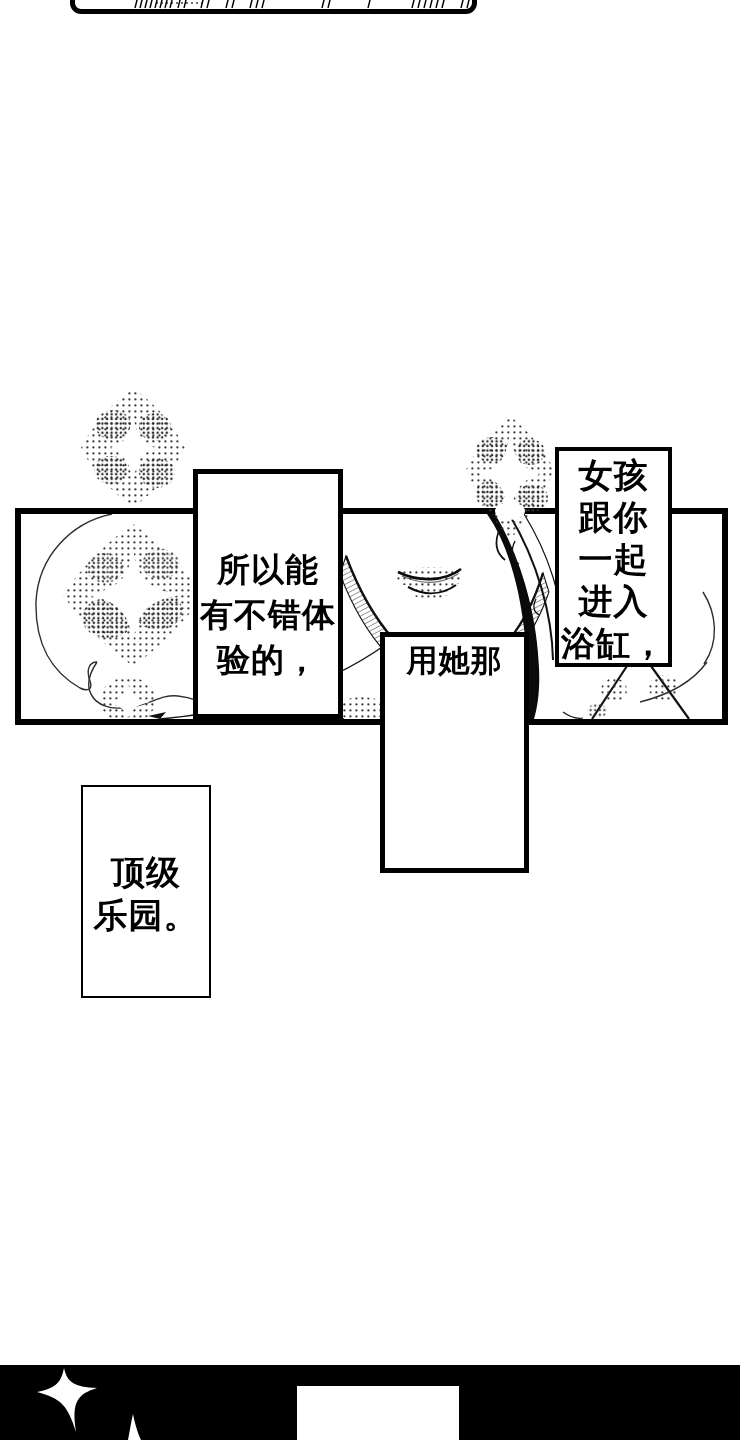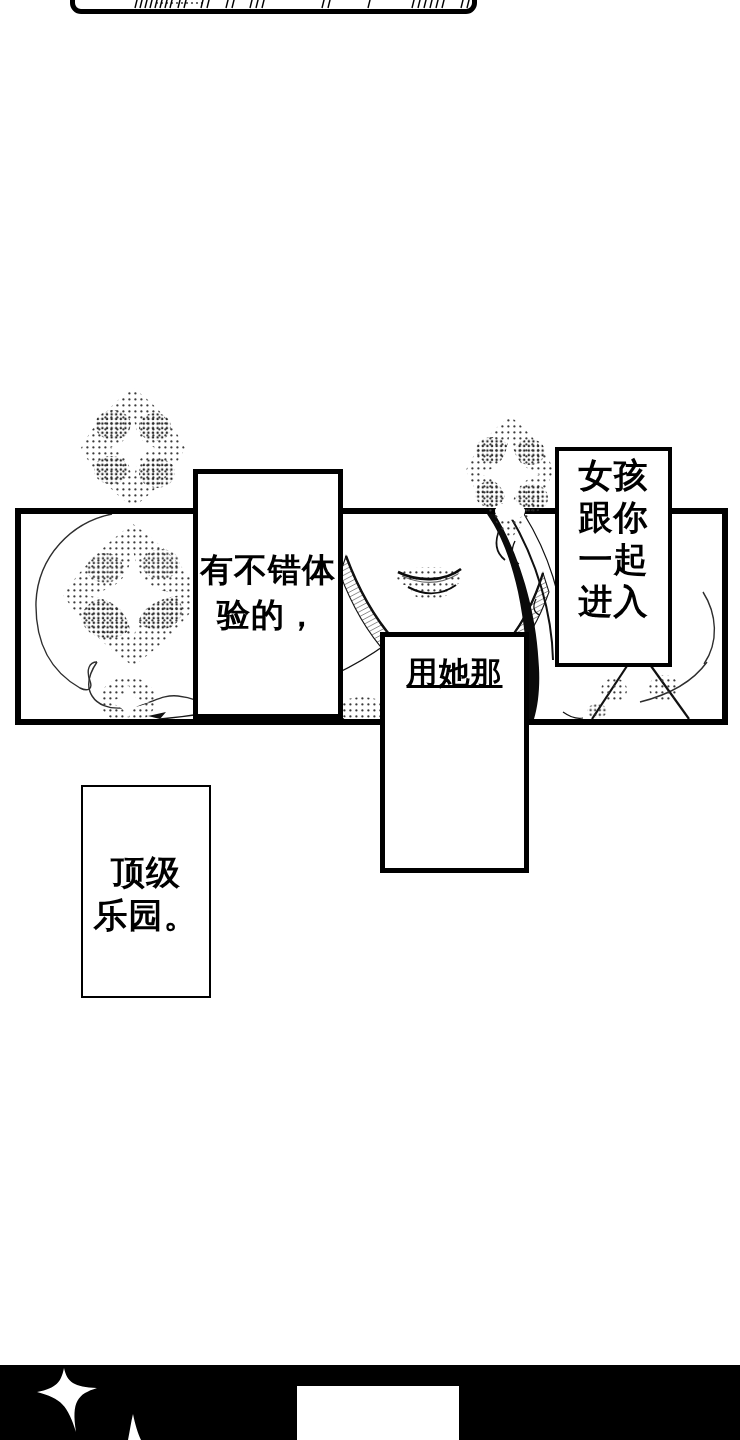--- a/index.html
+++ b/index.html
@@ -25,21 +25,21 @@
   .spk2{left:458px;top:412px;}
   
   .speech{
     position:absolute;background:#fff;border:5px solid #000000;box-sizing:border-box;
     display:flex;flex-direction:column;align-items:center;z-index:3;
     font-weight:700;text-align:center;letter-spacing:1px;
   }
   .speech p{margin:0;white-space:nowrap;}
   .box-a{left:193px;top:469px;width:150px;height:250px;font-size:33px;line-height:45px;padding-top:73px;}
   .box-b{left:555px;top:447px;width:117px;height:220px;border-width:4px;font-size:34px;line-height:42px;padding-top:3px;}
-  .box-c{left:380px;top:632px;width:149px;height:241px;font-size:31px;line-height:47px;padding-top:12px;text-decoration:underline;}
+  .box-c{left:380px;top:632px;width:149px;height:241px;font-size:31px;line-height:47px;}
   .box-d{left:81px;top:785px;width:130px;height:213px;border-width:2px;font-size:34px;line-height:43px;padding-top:64px;}
   
   .panel-bottom{
     position:absolute;left:0;top:1365px;width:740px;height:75px;background:#000;z-index:1;
   }
   .panel-bottom svg{display:block;}
 </style>
 </head>
 <body>
 
@@ -190,29 +190,31 @@
     <path d="M52 4 Q82 28 96 58 Q82 92 52 128 Q22 92 8 58 Q22 28 52 4 Z" fill="url(#dotsS2)"></path>
     <ellipse cx="34" cy="38" rx="16" ry="13" fill="url(#dotsS2d)"></ellipse>
     <ellipse cx="72" cy="40" rx="15" ry="13" fill="url(#dotsS2d)"></ellipse>
     <ellipse cx="32" cy="82" rx="15" ry="13" fill="url(#dotsS2d)"></ellipse>
     <ellipse cx="74" cy="86" rx="16" ry="14" fill="url(#dotsS2d)"></ellipse>
     <ellipse cx="52" cy="99" rx="15" ry="9" fill="#fff"></ellipse>
     <path d="M52 18 C55 46 62 55 82 62 C62 69 55 78 52 108 C49 78 42 69 22 62 C42 55 49 46 52 18 Z" fill="#fff"></path>
   </svg>
 
   <div class="speech box-a">
+    <p>所以能</p>
     <p>有不错体</p>
     <p>验的，</p>
   </div>
 
   <div class="speech box-b">
     <p>女孩</p>
     <p>跟你</p>
     <p>一起</p>
     <p>进入</p>
+    <p>浴缸，</p>
   </div>
 
   <div class="speech box-c">
     <p>用她那</p>
   </div>
 
   <div class="speech box-d">
     <p>顶级</p>
     <p>乐园。</p>
   </div>

